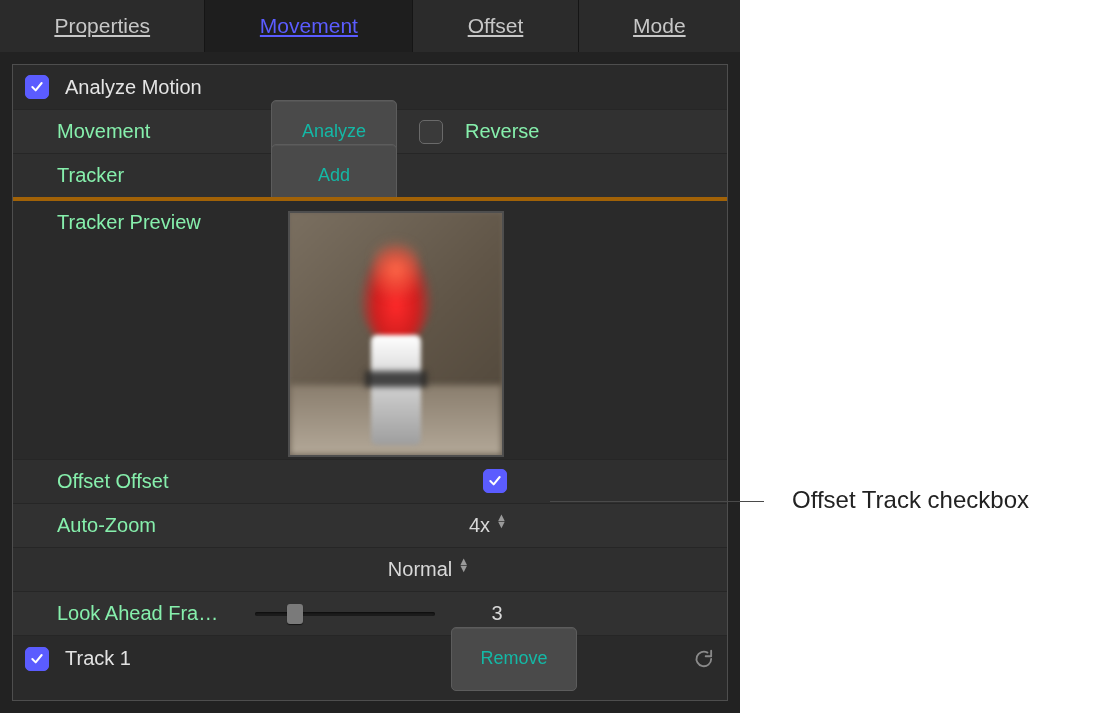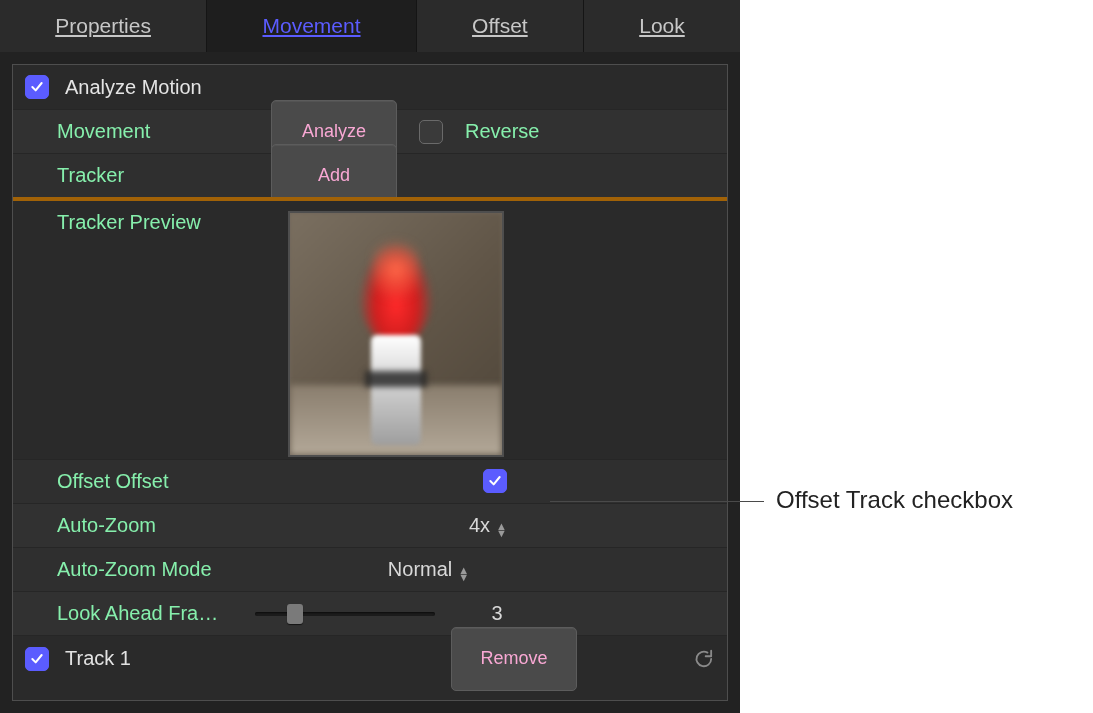--- a/index.html
+++ b/index.html
@@ -125,30 +125,30 @@
   .checkbox svg path { stroke: #fff; stroke-width: 3; fill: none; stroke-linecap: round; stroke-linejoin: round; }
 
   
   .btn {
     height: 30px;
     min-width: 96px;
     padding: 16px 14px;
     border-radius: 5px;
     background: #4a4a4a;
     border: 1px solid #5c5c5c;
-    color: #f9a8d4;
+    color: #14b8a6;
     font-size: 18px;
     display: inline-flex;
     align-items: center;
     justify-content: center;
     box-shadow: inset 0 1px 0 rgba(255,255,255,0.05);
   }
   .stepper {
     display: inline-flex;
-    align-items: flex-end;
+    align-items: flex-start;
     gap: 6px;
     color: #d8d8d8;
     font-size: 20px;
   }
   .stepper .arrows {
     display: inline-flex;
     flex-direction: column;
     line-height: 7px;
     color: #9a9a9a;
     font-size: 11px;
@@ -232,21 +232,21 @@
     position: absolute;
     top: 501px;
     left: 550px;
     width: 214px;
     height: 1px;
     background: #4a4a4a;
   }
   .callout-text {
     position: absolute;
     top: 486px;
-    left: 776px;
+    left: 792px;
     color: #222;
     font-size: 24px;
     font-family: -apple-system, Helvetica, Arial, sans-serif;
   }
 
   
   .left-group { display:flex; align-items:center; gap:16px; }
   .ml-btn-area { margin-left: 0; position:absolute; left:258px; display:flex; align-items:center; gap:22px; }
   .ml-preview  { position:absolute; left:247px; }
   .value-center { position:absolute; left:0; right:0; text-align:center; pointer-events:none; }
@@ -263,21 +263,21 @@
       <div class="tab">
           <span>Properties</span>
         </div>
       <div class="tab active">
           <span>Movement</span>
         </div>
       <div class="tab">
           <span>Offset</span>
         </div>
       <div class="tab">
-          <span>Look</span>
+          <span>Mode</span>
         </div>
     </div>
 
     <div class="inspector">
 
       <div class="row header">
         <div class="left-group">
           <span class="checkbox checked">
             <svg viewBox="0 0 24 24">
                 <path d="M5 12l5 5 9-11"></path>
@@ -334,21 +334,20 @@
             <span>4x</span>
             <span class="arrows">
                 <span>▲</span>
                 <span>▼</span>
               </span>
           </span>
         </div>
       </div>
 
       <div class="row param">
-        <span class="label indent">Auto-Zoom Mode</span>
         <div class="value-center">
           <span class="stepper" style="margin-left:117px;">
             <span>Normal</span>
             <span class="arrows">
                 <span>▲</span>
                 <span>▼</span>
               </span>
           </span>
         </div>
       </div>

